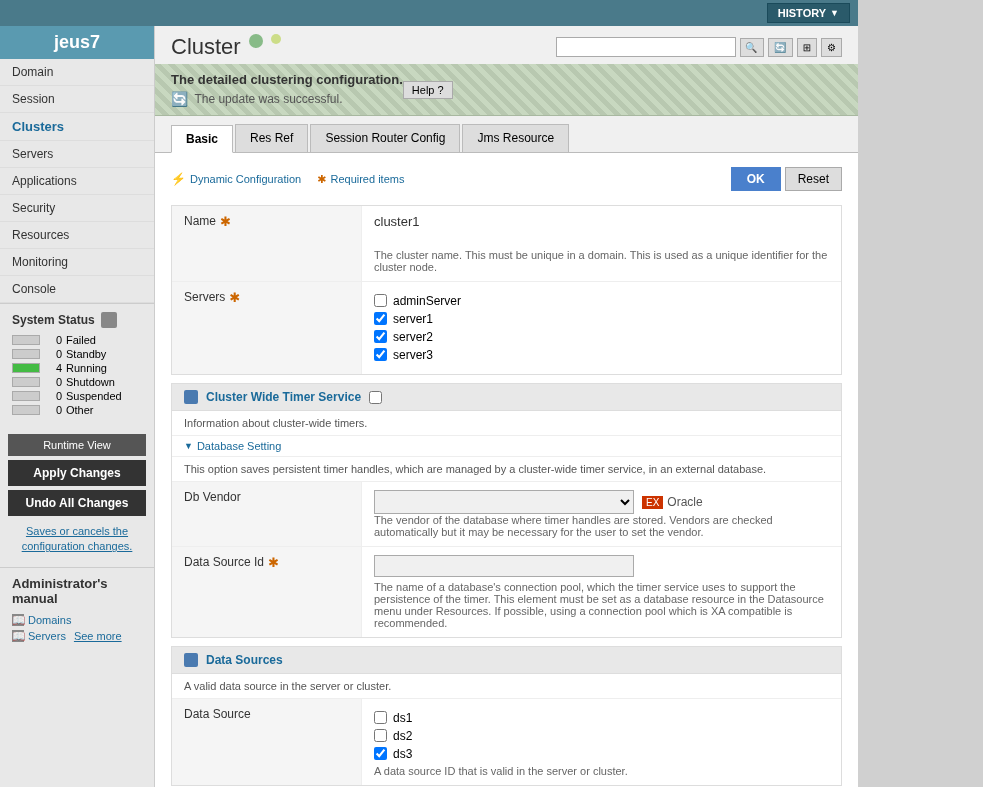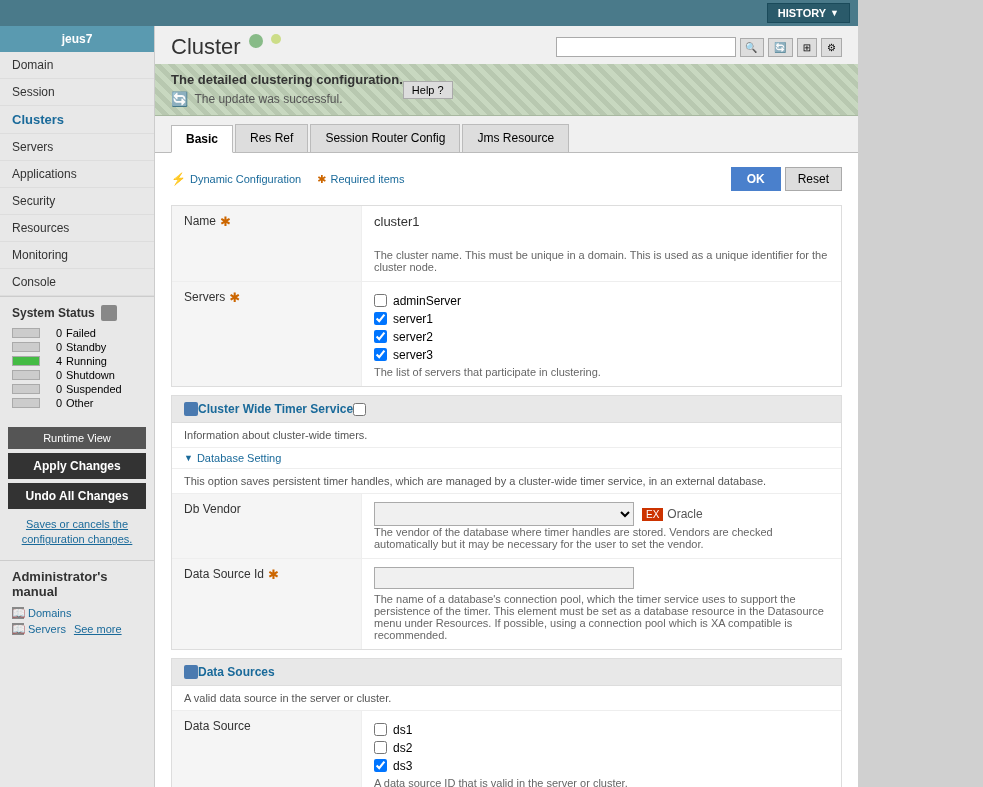--- a/index.html
+++ b/index.html
@@ -8,21 +8,21 @@
     
     .app-wrapper { display: flex; flex-direction: column; width: 858px; min-height: 787px; }
     .top-bar { background: #4a7a8a; display: flex; justify-content: flex-end; align-items: center; padding: 3px 8px; }
     .history-btn { background: #2a5a6a; color: white; font-size: 11px; font-weight: bold; padding: 3px 10px; border: 1px solid #1a4a5a; cursor: pointer; display: flex; align-items: center; gap: 4px; }
     .history-btn .arrow { font-size: 9px; }
 
     .main-layout { display: flex; flex: 1; }
 
     
     .sidebar { width: 155px; background: #e8e8e8; border-right: 1px solid #ccc; flex-shrink: 0; }
-    .sidebar-header { background: #5a9ab0; color: white; text-align: center; padding: 6px; font-size: 12px; font-weight: bold; }
+    .sidebar-header { background: #5a9ab0; color: white; text-align: center; padding: 6px; font-size: 18px; font-weight: bold; }
     .sidebar-nav-item { padding: 6px 12px; color: #333; cursor: pointer; border-bottom: 1px solid #ddd; font-size: 12px; }
     .sidebar-nav-item.active { color: #1a6a9a; font-weight: bold; font-size: 13px; }
 
     .system-status { padding: 8px 12px; border-top: 1px solid #ccc; }
     .system-status-header { display: flex; align-items: center; gap: 6px; font-weight: bold; font-size: 12px; color: #333; margin-bottom: 6px; }
     .lock-icon { width: 16px; height: 16px; background: #888; border-radius: 2px; display: inline-block; cursor: pointer; }
     .status-row { display: flex; align-items: center; gap: 4px; margin: 2px 0; font-size: 11px; }
     .status-indicator { width: 28px; height: 10px; background: #ccc; border: 1px solid #aaa; display: inline-block; }
     .status-indicator.running { background: #44bb44; }
     .status-count { width: 18px; text-align: right; font-size: 11px; }
@@ -74,21 +74,21 @@
 
     
     .form-section { border: 1px solid #ddd; margin-bottom: 8px; }
     .form-row { display: flex; border-bottom: 1px solid #eee; min-height: 40px; }
     .form-row:last-child { border-bottom: none; }
     .form-label { width: 190px; padding: 8px 12px; background: #f5f5f5; font-size: 12px; font-weight: normal; color: #333; border-right: 1px solid #eee; display: flex; align-items: flex-start; gap: 4px; flex-shrink: 0; }
     .form-value { flex: 1; padding: 8px 12px; font-size: 12px; }
     .form-value-name { font-size: 13px; color: #333; margin-bottom: 20px; }
     .form-value-desc { font-size: 11px; color: #666; }
 
-    .section-header { background: #e8e8e8; padding: 6px 12px; font-size: 12px; font-weight: bold; color: #1a6a9a; display: flex; align-items: center; gap: 0; border-bottom: 1px solid #ddd; }
+    .section-header { background: #e8e8e8; padding: 6px 12px; font-size: 12px; font-weight: bold; color: #1a6a9a; display: flex; align-items: center; gap: 8px; border-bottom: 1px solid #ddd; }
     .section-icon { width: 14px; height: 14px; background: #4a7ab0; display: inline-block; border-radius: 2px; }
     .section-desc { padding: 6px 12px; font-size: 11px; color: #555; background: white; border-bottom: 1px solid #eee; }
 
     .subsection-header { padding: 4px 12px; font-size: 11px; color: #1a6a9a; cursor: pointer; display: flex; align-items: center; gap: 4px; background: white; border-bottom: 1px solid #eee; }
     .triangle { font-size: 9px; }
 
     .checkbox-group { display: flex; flex-direction: column; gap: 4px; padding: 4px 0; }
     .checkbox-item { display: flex; align-items: flex-start; gap: 6px; font-size: 12px; }
     .checkbox-item input[type="checkbox"] { cursor: pointer; }
 
@@ -316,21 +316,20 @@
                 </label>
                 <label class="checkbox-item">
                   <input type="checkbox" checked="" style="">
                   <span>server2</span>
                 </label>
                 <label class="checkbox-item">
                   <input type="checkbox" checked="" style="">
                   <span>server3</span>
                 </label>
               </div>
-              <div class="form-value-desc">The list of servers that participate in clustering.</div>
             </div>
           </div>
         </div>
 
         <div class="form-section">
           <div class="section-header">
             <span class="section-icon"></span>
             <span>Cluster Wide Timer Service</span>
             <input type="checkbox" style="">
           </div>

